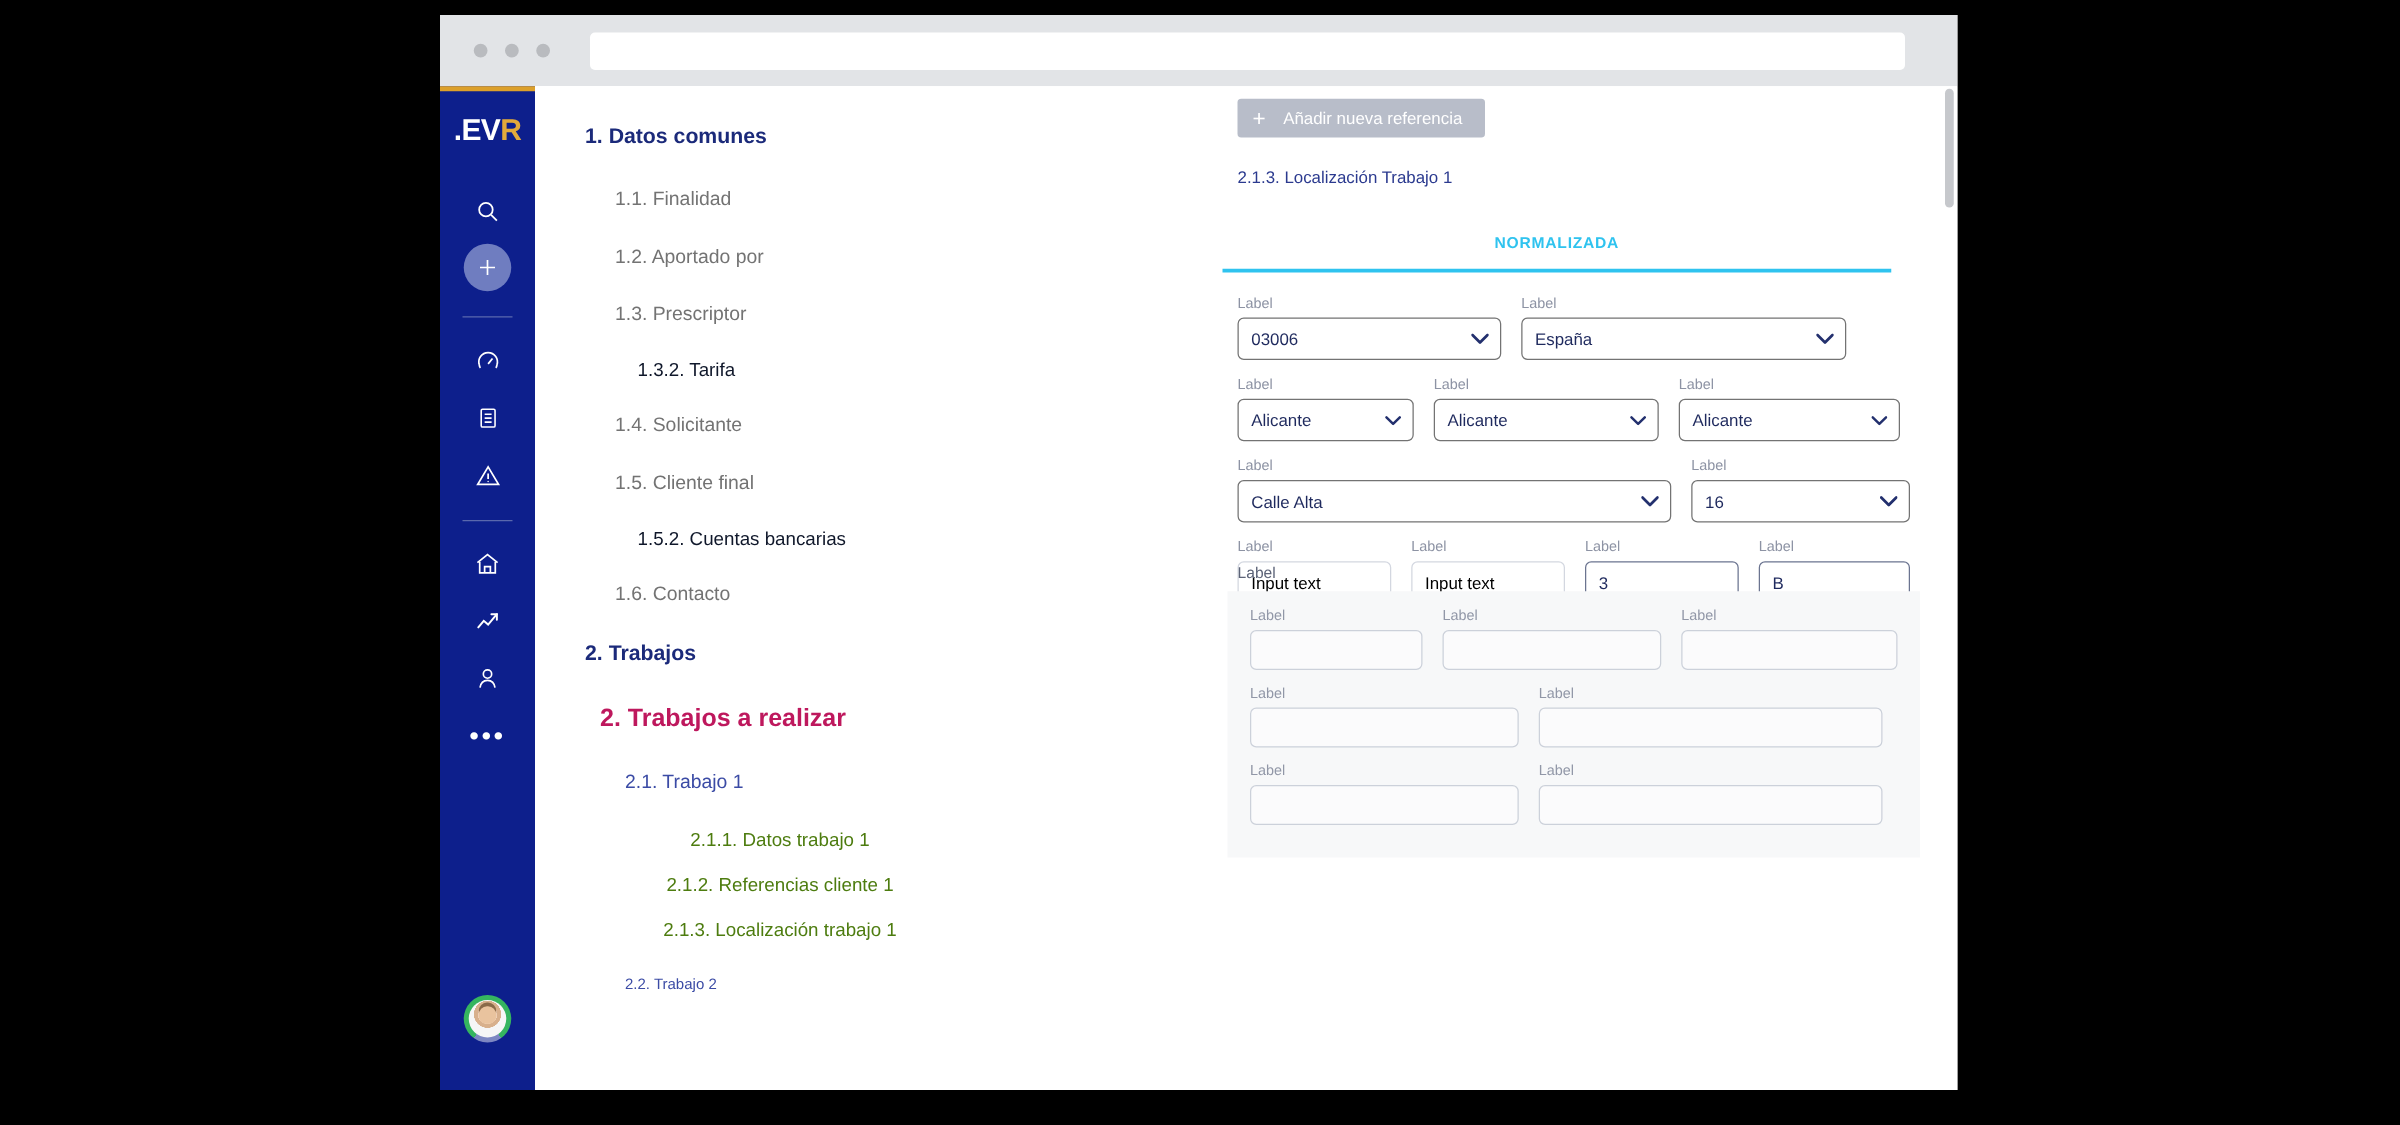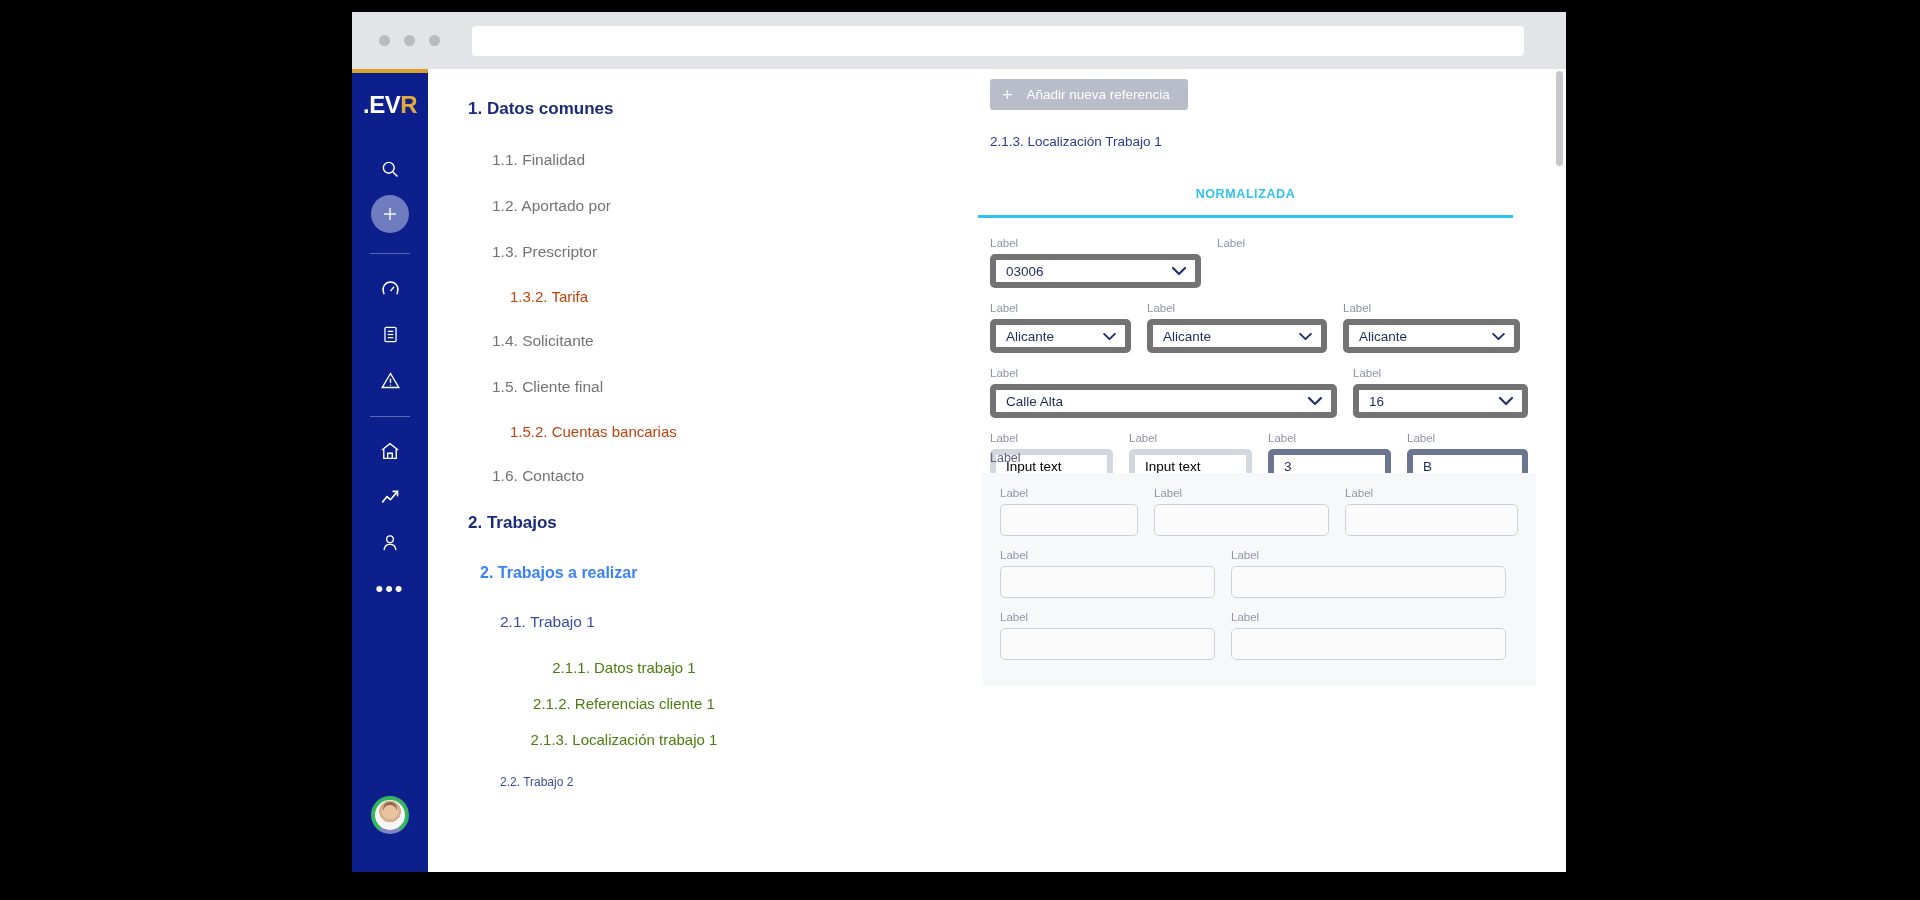--- a/index.html
+++ b/index.html
@@ -111,23 +111,23 @@
   
   .nav {
     width: 300px;
     flex: 0 0 300px;
     background: #fff;
     padding: 30px 0 0 40px;
   }
   .nav-item { display: block; margin-bottom: 27px; line-height: 1.2; white-space: nowrap; }
   .nav-h1 { font-size: 17px; font-weight: 700; color: #1b2a7a; margin-bottom: 32px; }
   .nav-l1 { font-size: 15.5px; font-weight: 400; color: #737373; padding-left: 24px; }
-  .nav-l2 { font-size: 15px; font-weight: 400; color: #c2410c; padding-left: 42px; margin-bottom: 26px; }
+  .nav-l2 { font-size: 15px; font-weight: 400; color: #0f172a; padding-left: 42px; margin-bottom: 26px; }
   .nav-h1b { font-size: 17px; font-weight: 700; color: #1b2a7a; margin-bottom: 30px; }
-  .nav-h2 { font-size: 16px; font-weight: 700; color: #3b82f6; padding-left: 12px; margin-bottom: 30px; }
+  .nav-h2 { font-size: 20px; font-weight: 700; color: #be185d; padding-left: 12px; margin-bottom: 30px; }
   .nav-l1b { font-size: 15.5px; color: #3b4ba5; padding-left: 32px; margin-bottom: 28px; }
   .nav-sub { font-size: 15px; color: #4d7c0f; padding-left: 52px; margin-bottom: 18px; text-align: center; }
   .nav-l1c { font-size: 12px; color: #3b4ba5; padding-left: 32px; margin-top: 26px; }
 
   
   .main {
     flex: 1;
     position: relative;
     padding: 0;
     overflow: hidden;
@@ -182,21 +182,21 @@
   .row { display: flex; gap: 16px; margin-bottom: 14px; }
   .fld { position: relative; }
   .lbl {
     font-size: 11.5px;
     color: #8d93a4;
     display: block;
     margin-bottom: 5px;
   }
   .ctl {
     height: 34px;
-    border: 6px solid #737373;
+    border: 1px solid #737373;
     border-radius: 5px;
     background: #fff;
     display: flex;
     align-items: center;
     padding: 0 10px;
     font-size: 13.5px;
     color: #1f2a5e;
     position: relative;
     cursor: pointer;
   }
@@ -393,20 +393,28 @@
               <span>03006</span>
               <span class="chev">
                 <svg width="14" height="9" viewBox="0 0 14 9" fill="none" stroke="#23306e" stroke-width="2.2" stroke-linecap="round" stroke-linejoin="round">
                     <polyline points="1,1.5 7,7.5 13,1.5"></polyline>
                   </svg>
               </span>
             </div>
           </div>
           <div class="fld" style="width:260px">
             <span class="lbl">Label</span>
+            <div class="ctl">
+              <span>España</span>
+              <span class="chev">
+                <svg width="14" height="9" viewBox="0 0 14 9" fill="none" stroke="#23306e" stroke-width="2.2" stroke-linecap="round" stroke-linejoin="round">
+                    <polyline points="1,1.5 7,7.5 13,1.5"></polyline>
+                  </svg>
+              </span>
+            </div>
           </div>
         </div>
 
         <div class="row">
           <div class="fld" style="width:141px">
             <span class="lbl">Label</span>
             <div class="ctl">
               <span>Alicante</span>
               <span class="chev">
                 <svg width="13" height="8" viewBox="0 0 14 9" fill="none" stroke="#23306e" stroke-width="2.2" stroke-linecap="round" stroke-linejoin="round">

